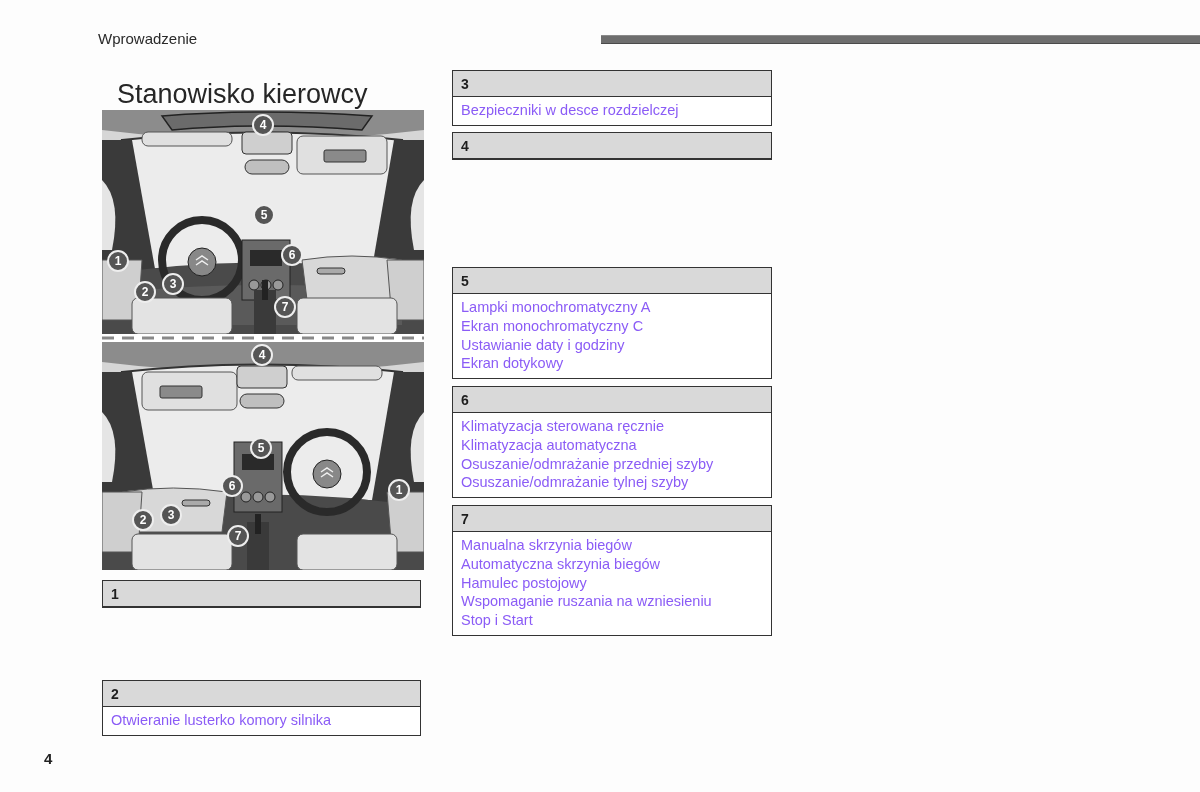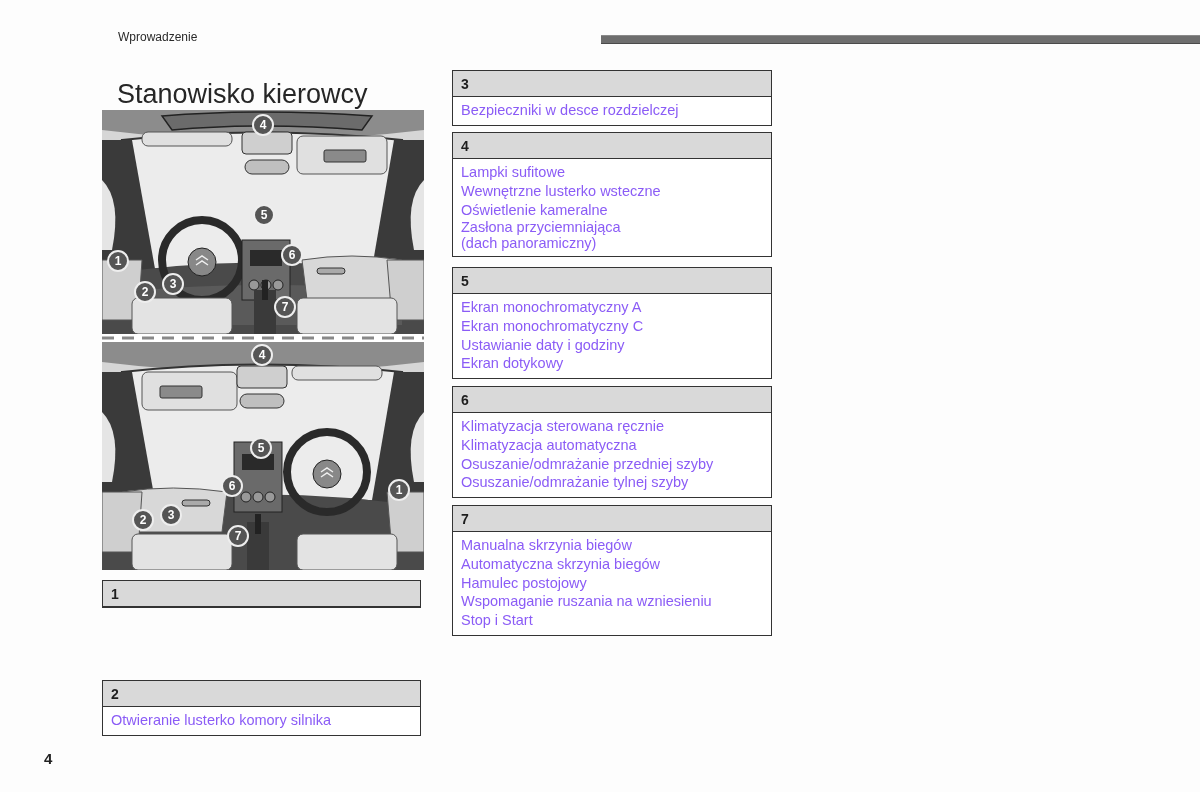--- a/index.html
+++ b/index.html
@@ -1,20 +1,20 @@
 <!DOCTYPE html>
 <html><head>
   <meta charset="utf-8">
   <style>
     html, body { margin: 0; padding: 0; }
     body {
       width: 1200px; height: 792px; background: #fdfdfd; position: relative;
       font-family: "Liberation Sans", sans-serif; color: #1e1e1e; overflow: hidden;
     }
-    .section-label { position: absolute; left: 118px; top: 30px; font-size: 12px; color: #2a2a2a; }
+    .section-label { position: absolute; left: 98px; top: 30px; font-size: 15px; color: #2a2a2a; }
     .top-bar { position: absolute; left: 601px; top: 35px; width: 599px; height: 9px; background: #6e6e6e; border-top: 1px solid #8a8a8a; border-bottom: 1px solid #4a4a4a; box-sizing: border-box; }
     .page-title { position: absolute; left: 102px; top: 64px; font-size: 27px; color: #262626; font-weight: normal; margin: 15px; }
     .page-number { position: absolute; left: 44px; top: 750px; font-size: 15px; font-weight: bold; color: #222; }
 
     .illus { position: absolute; left: 102px; width: 322px; background: #cfcfcf; overflow: hidden; }
     .illus svg { display: block; }
     .illus-top { top: 110px; height: 224px; }
     .illus-bottom { top: 342px; height: 228px; }
     .dash-sep { position: absolute; left: 102px; top: 334px; width: 322px; height: 8px; background: #fff; }
     .dash-sep svg { display:block; }
@@ -191,33 +191,26 @@
 
 <div class="box" style="left:452px; top:70px; width:320px;">
   <div class="hdr">3</div>
   <ul>
     <li>Bezpieczniki w desce rozdzielczej</li>
   </ul>
 </div>
 
 <div class="box" style="left:452px; top:132px; width:320px;">
   <div class="hdr">4</div>
-  <ul>
-    <li>Lampki sufitowe</li>
-    <li>Wewnętrzne lusterko wsteczne</li>
-    <li>Oświetlenie kameralne</li>
-    <li style="line-height:16px;">Zasłona przyciemniająca</li>
-    <li style="line-height:16px;">(dach panoramiczny)</li>
-  </ul>
 </div>
 
 <div class="box" style="left:452px; top:267px; width:320px;">
   <div class="hdr">5</div>
   <ul>
-    <li>Ekran monochromatyczny A</li>
+    <li>Lampki monochromatyczny A</li>
     <li>Ekran monochromatyczny C</li>
     <li>Ustawianie daty i godziny</li>
     <li>Ekran dotykowy</li>
   </ul>
 </div>
 
 <div class="box" style="left:452px; top:386px; width:320px;">
   <div class="hdr">6</div>
   <ul>
     <li>Klimatyzacja sterowana ręcznie</li>

